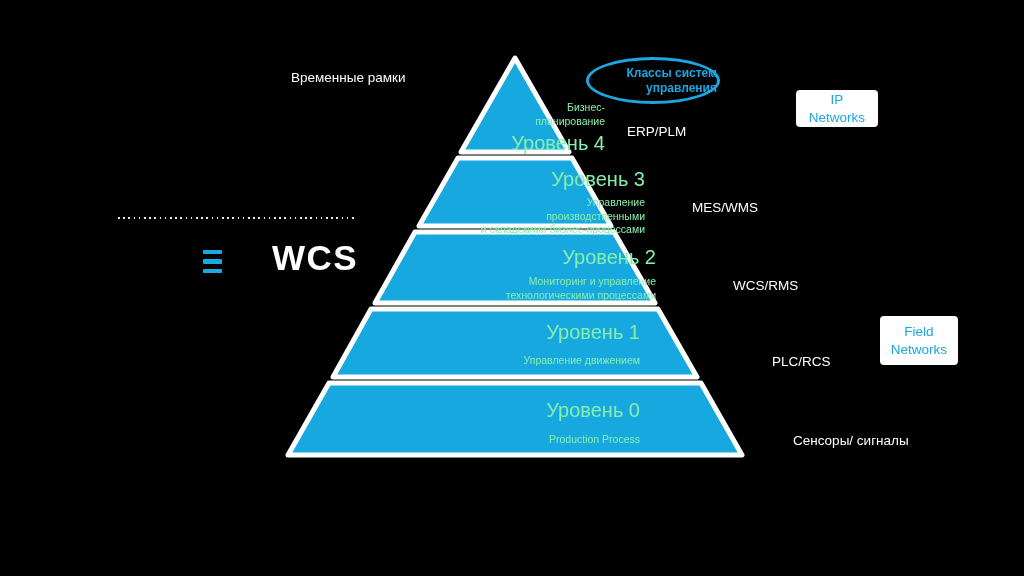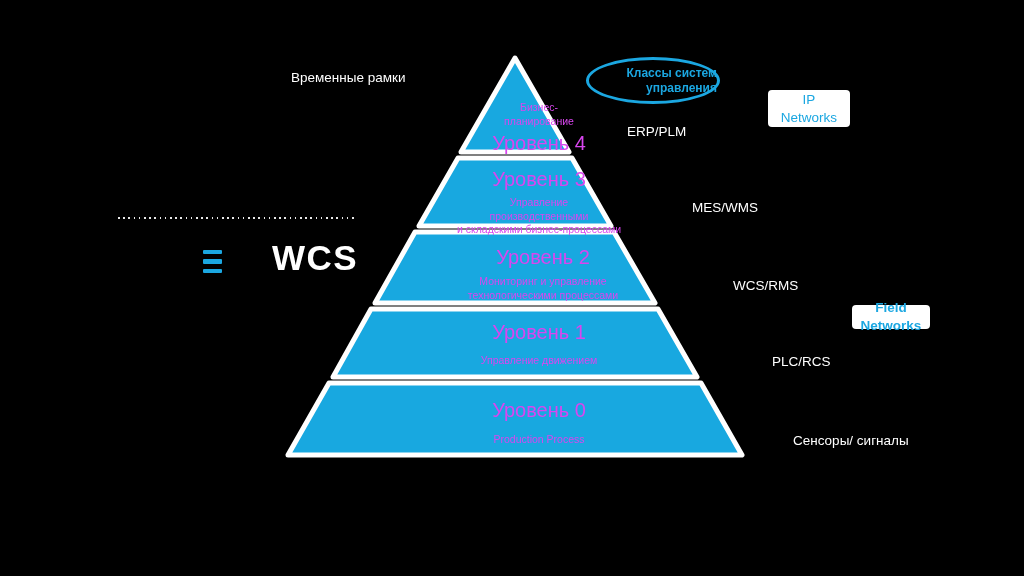--- a/index.html
+++ b/index.html
@@ -25,52 +25,52 @@
     border: 3px solid #1BA7E1; border-radius: 50%;
     color: #1BA7E1; font-size: 12px; font-weight: bold;
     display: flex; flex-direction: column; align-items: flex-end; justify-content: center;
     line-height: 1.25; text-align: center; box-sizing: border-box;
   }
 
   
   .white-badge {
     background: #ffffff; color: #1BA7E1; border-radius: 4px;
     display: flex; flex-direction: column; align-items: center; justify-content: center;
-    font-size: 13.5px; line-height: 1.3; text-align: center;
+    font-size: 13.5px; line-height: 1.3; text-align: center; margin-left: 28px;
   }
   .ip-badge    { left: 768px; top: 90px;  width: 82px; height: 37px; }
-  .field-badge { left: 852px; top: 305px; width: 78px; height: 24px; font-weight: bold; }
+  .field-badge { left: 852px; top: 316px; width: 78px; height: 49px; }
 
   
   .logo-bars { left: 203px; top: 247px; display: flex; flex-direction: column; }
   .logo-bar { width: 19px; height: 4.5px; background: #1BA7E1; border-radius: 1px; margin: 2.6px 0; }
   .logo-text {
     left: 272px; top: 238px;
     color: #ffffff; font-size: 35px; font-weight: 700; letter-spacing: 1.5px;
   }
 
   
   .dotted-line {
     left: 118px; top: 217px; width: 236px; height: 2px;
     background: repeating-linear-gradient(to right, #e8e8e8 0 1.6px, transparent 1.6px 5.2px);
   }
 
   
   .pyramid-svg { left: 0; top: 0; width: 1024px; height: 576px; }
   .tier { fill: #18A8E0; stroke: #ffffff; stroke-width: 5; stroke-linejoin: round; stroke-linecap: round; }
 
   
-  .tier-text { position: absolute; text-align: center; color: #d946ef; margin-left: 24px; }
+  .tier-text { position: absolute; text-align: right; color: #86efac; }
   .tier-title { font-weight: normal; font-size: 20px; }
   .tier-sub { font-size: 10.5px; line-height: 1.3; }
   .t4 { left: 425px; top: 101px; width: 180px; }
   .t4 .tier-title { margin-top: 4px; }
   .t3 { left: 385px; top: 168px; width: 260px; }
   .t3 .tier-sub { margin-top: 5px; }
-  .t2 { left: 394px; top: 246px; width: 250px; }
+  .t2 { left: 406px; top: 246px; width: 250px; }
   .t2 .tier-sub { margin-top: 6px; }
   .t1 { left: 390px; top: 321px; width: 250px; }
   .t1 .tier-sub { margin-top: 10px; }
   .t0 { left: 390px; top: 399px; width: 250px; }
   .t0 .tier-sub { margin-top: 11px; }
   .sub-line { display: block; }
 
   
   .right-label { position: absolute; color: #ffffff; font-size: 13.5px; }
   .rl0 { left: 627px; top: 124px; }

